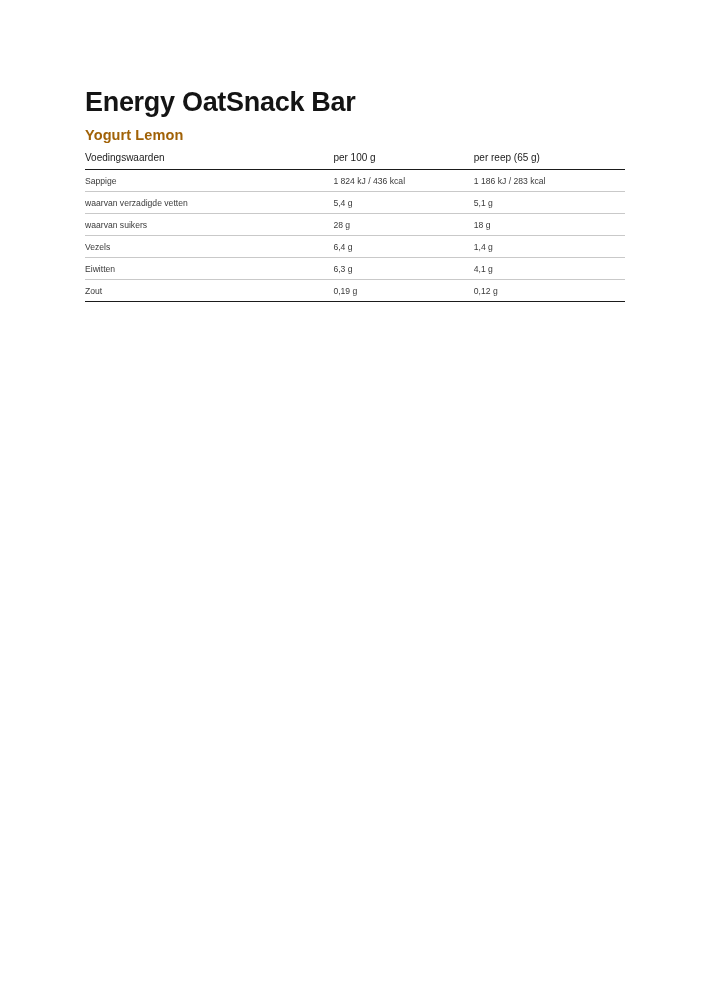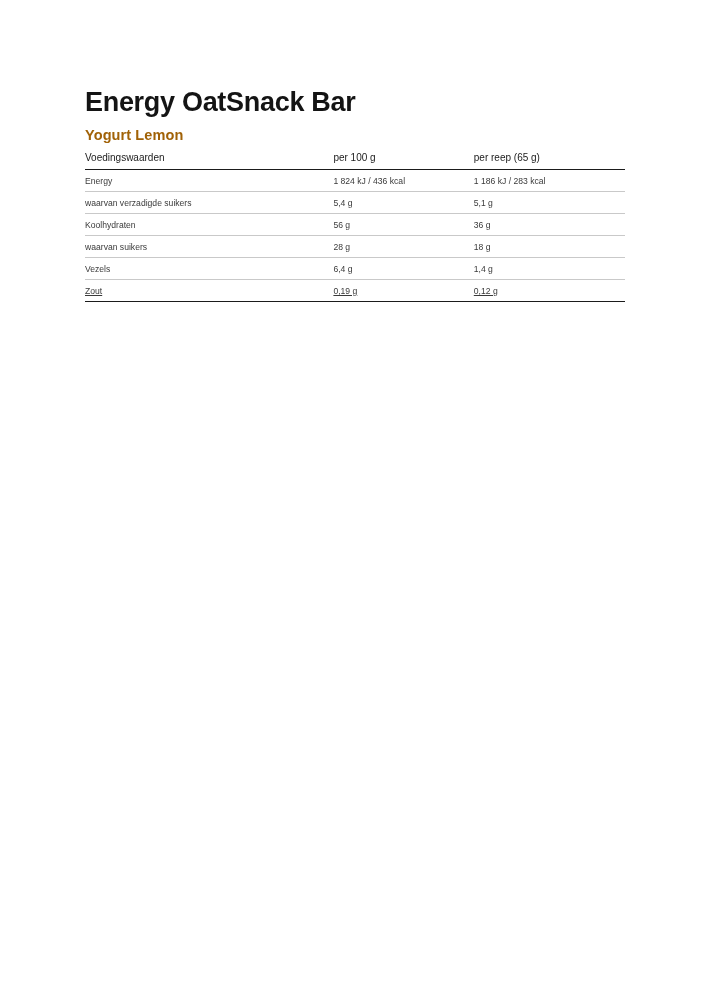--- a/index.html
+++ b/index.html
@@ -69,21 +69,20 @@
     font-size: 10px;
   }
   table.nutrition tbody td {
     padding: 6px 0 5px 0;
     border-bottom: 0.8px solid #c9c9c9;
     vertical-align: middle;
     white-space: nowrap;
   }
   table.nutrition tbody tr:last-child td {
     border-bottom: 1.6px solid #1b1b1b;
-    text-decoration: underline;
   }
   td.indent {
     padding-left: 16px;
   }
 </style>
 </head>
 <body>
 
 <div class="page">
   <div class="content">
@@ -101,43 +100,43 @@
       </colgroup>
       <thead>
         <tr>
           <th>Voedingswaarden</th>
           <th>per 100 g</th>
           <th>per reep  (65 g)</th>
         </tr>
       </thead>
       <tbody id="nutrition-body">
           <tr>
-            <td>Energy</td>
+            <td>Sappige</td>
             <td>1 824 kJ / 436 kcal</td>
             <td>1 186 kJ / 283 kcal</td>
           </tr>
           <tr>
-            <td class="indent">waarvan verzadigde suikers</td>
+            <td class="indent">waarvan verzadigde vetten</td>
             <td>5,4 g</td>
             <td>5,1 g</td>
-          </tr>
-          <tr>
-            <td>Koolhydraten</td>
-            <td>56 g</td>
-            <td>36 g</td>
           </tr>
           <tr>
             <td class="indent">waarvan suikers</td>
             <td>28 g</td>
             <td>18 g</td>
           </tr>
           <tr>
             <td>Vezels</td>
             <td>6,4 g</td>
             <td>1,4 g</td>
+          </tr>
+          <tr>
+            <td>Eiwitten</td>
+            <td>6,3 g</td>
+            <td>4,1 g</td>
           </tr>
           <tr>
             <td>Zout</td>
             <td>0,19 g</td>
             <td>0,12 g</td>
           </tr>
         </tbody>
     </table>
 
   </div>

